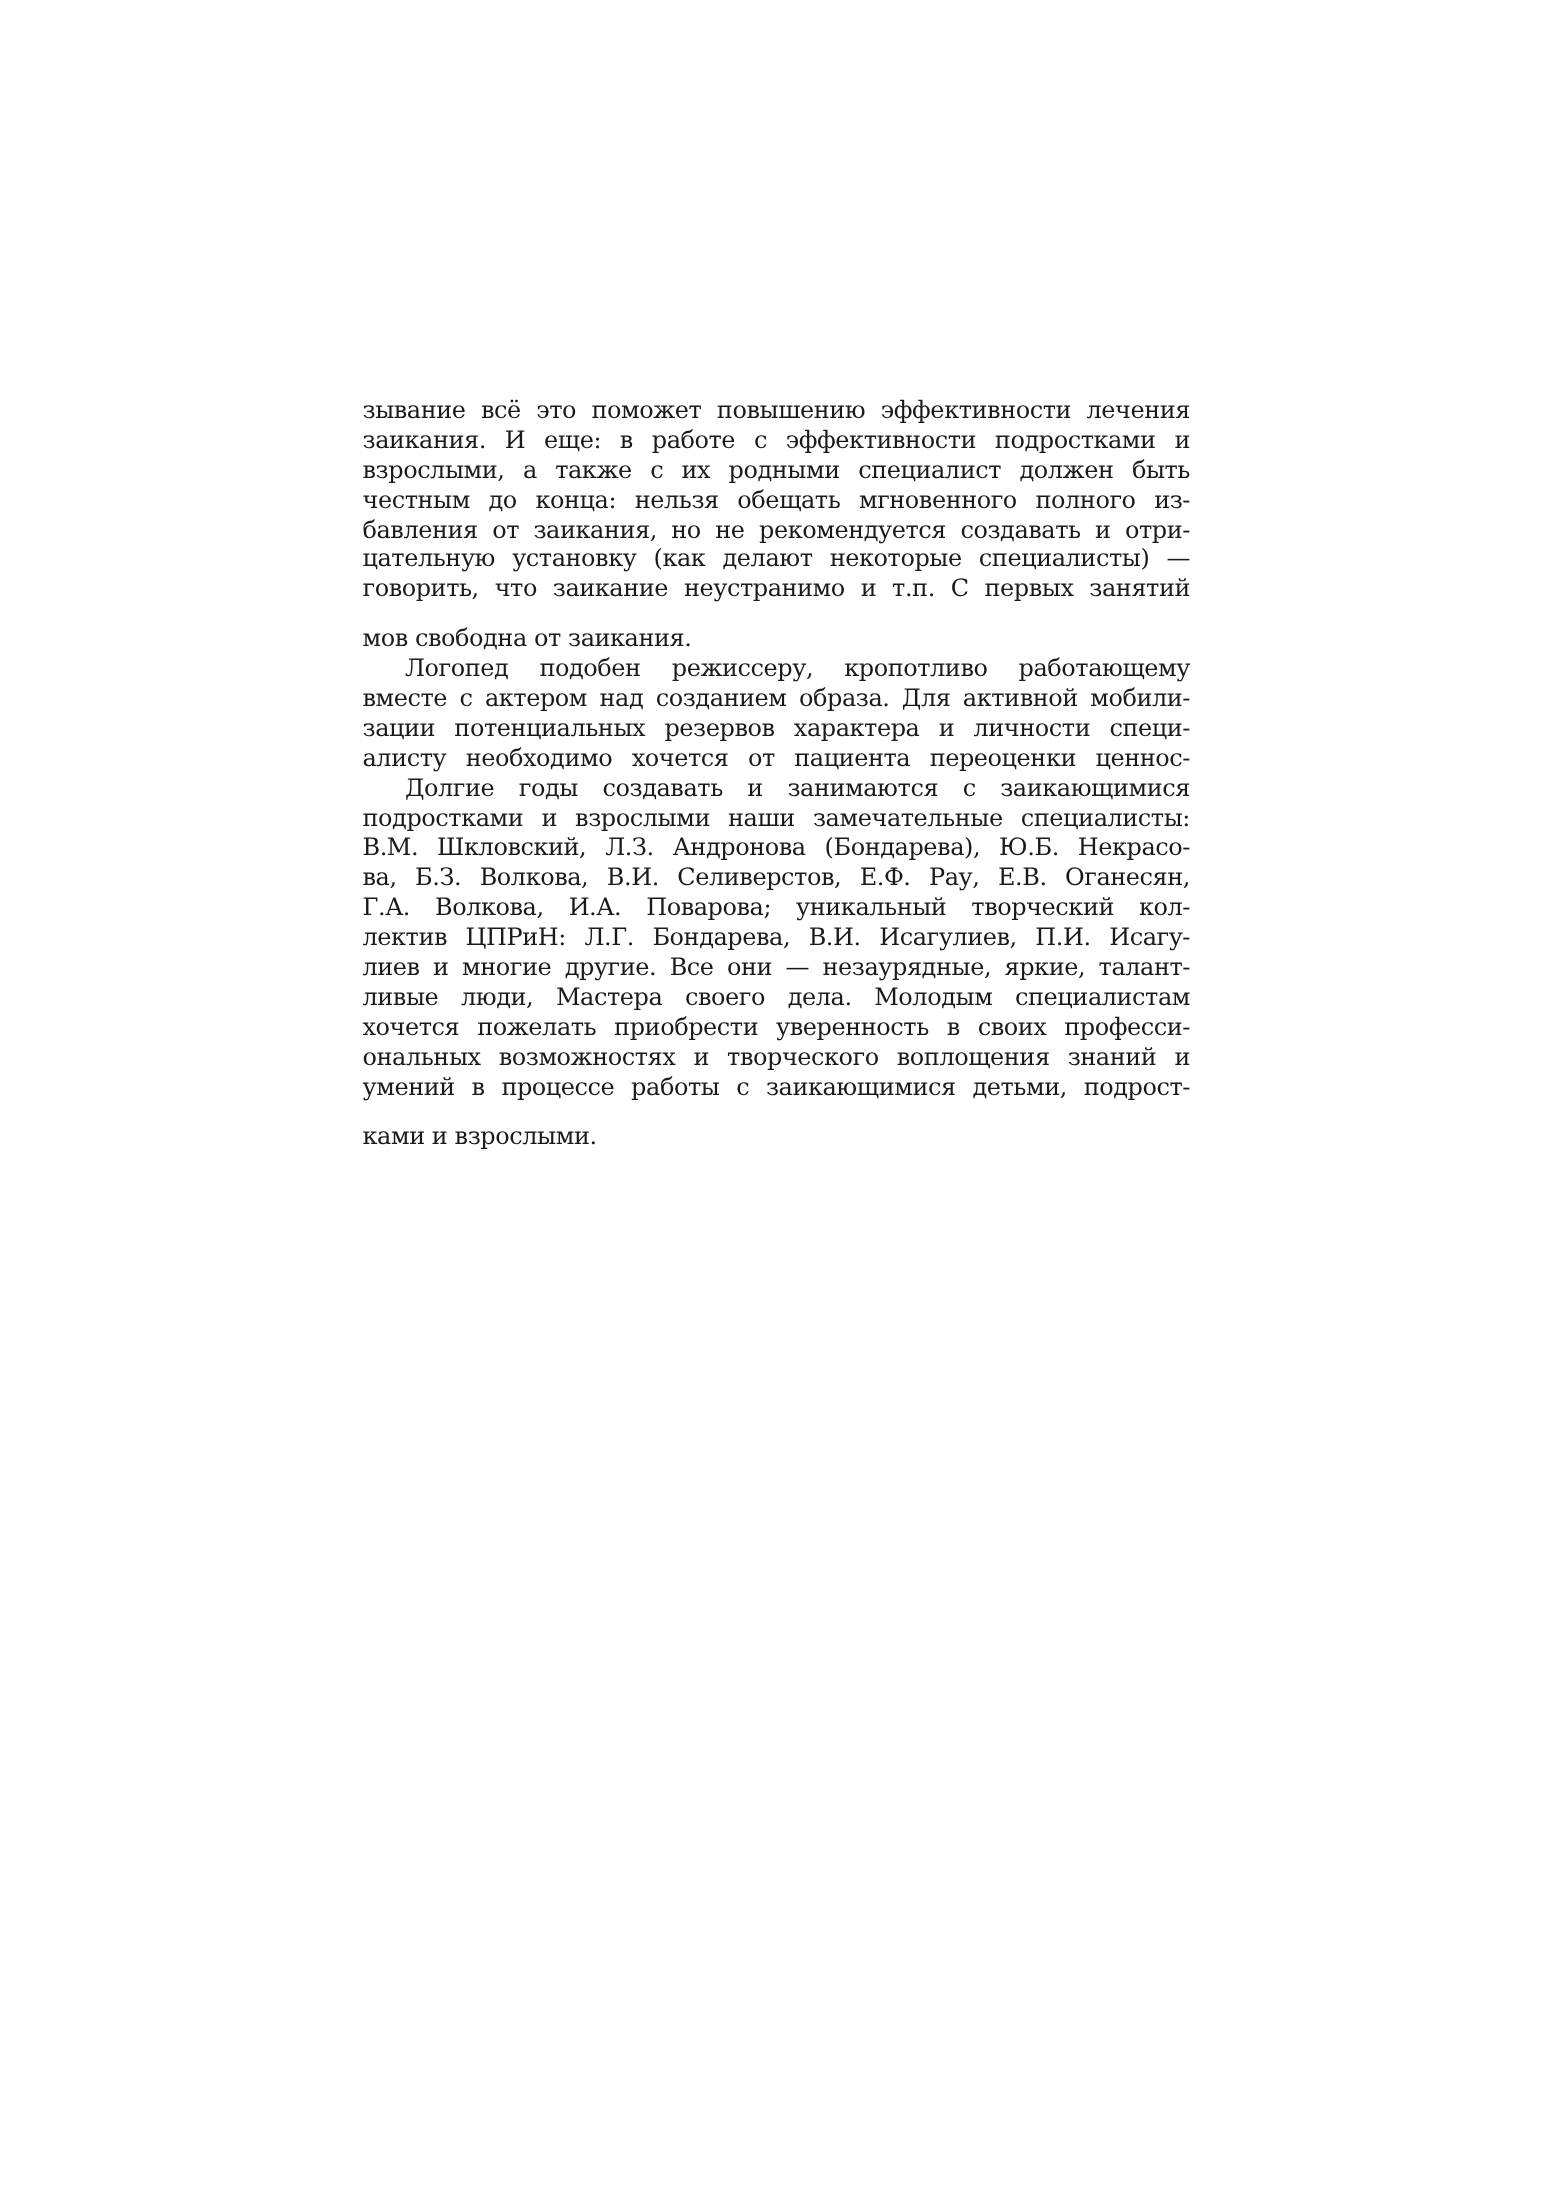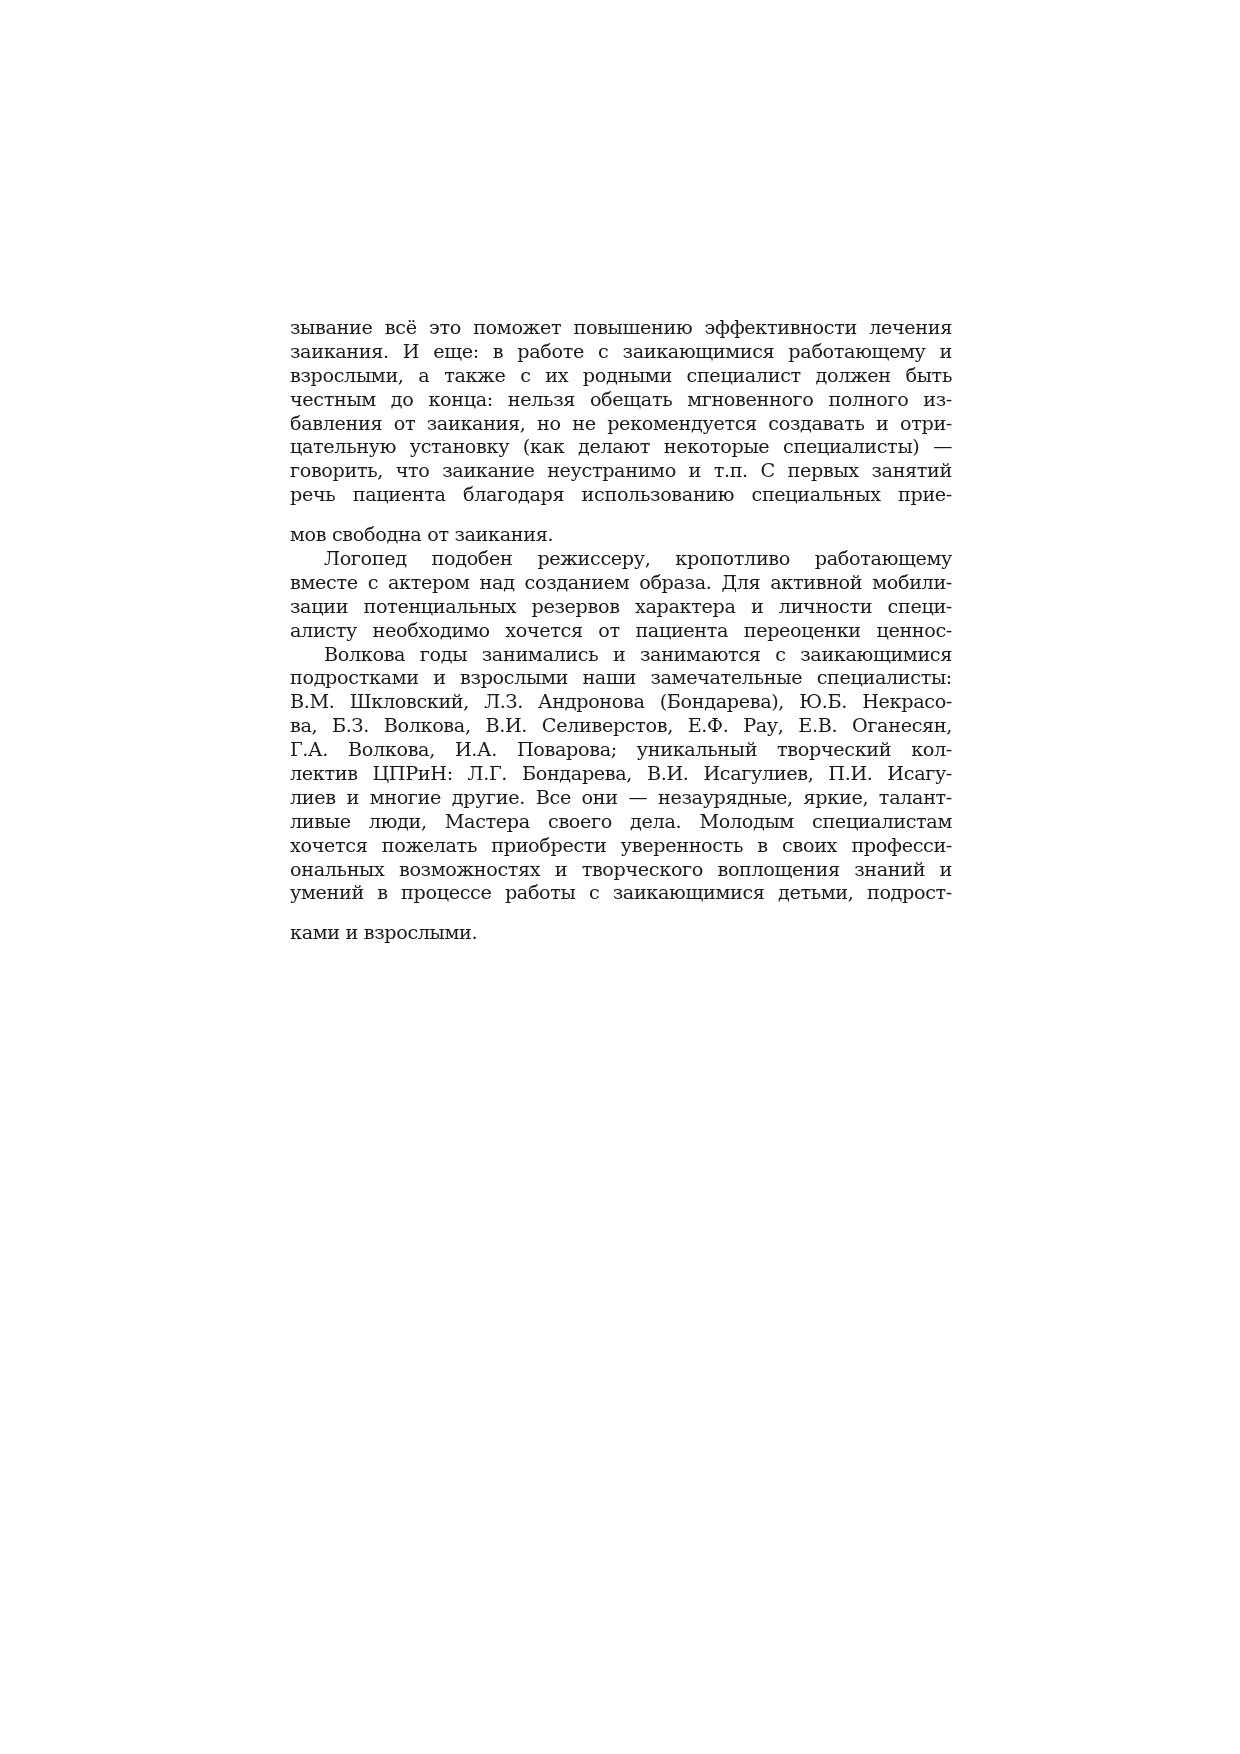--- a/index.html
+++ b/index.html
@@ -47,39 +47,38 @@
     }
   </style>
 </head>
 <body>
 
 <div class="page">
   <div class="text-block">
 
     <div>
       <span class="line">зывание всё это поможет повышению эффективности лечения</span>
-      <span class="line">заикания. И еще: в работе с заикающимися работающему и</span>
+      <span class="line">заикания. И еще: в работе с эффективности подростками и</span>
       <span class="line">взрослыми, а также с их родными специалист должен быть</span>
       <span class="line">честным до конца: нельзя обещать мгновенного полного из-</span>
       <span class="line">бавления от заикания, но не рекомендуется создавать и отри-</span>
       <span class="line">цательную установку (как делают некоторые специалисты) —</span>
       <span class="line">говорить, что заикание неустранимо и т.п. С первых занятий</span>
-      <span class="line">речь пациента благодаря использованию специальных прие-</span>
       <span class="line last">мов свободна от заикания.</span>
     </div>
 
     <div>
       <span class="line indent">Логопед подобен режиссеру, кропотливо работающему</span>
       <span class="line">вместе с актером над созданием образа. Для активной мобили-</span>
       <span class="line">зации потенциальных резервов характера и личности специ-</span>
       <span class="line">алисту необходимо хочется от пациента переоценки ценнос-</span>
     </div>
 
     <div>
-      <span class="line indent">Волкова годы занимались и занимаются с заикающимися</span>
+      <span class="line indent">Долгие годы создавать и занимаются с заикающимися</span>
       <span class="line">подростками и взрослыми наши замечательные специалисты:</span>
       <span class="line">В.М. Шкловский, Л.З. Андронова (Бондарева), Ю.Б. Некрасо-</span>
       <span class="line">ва, Б.З. Волкова, В.И. Селиверстов, Е.Ф. Рау, Е.В. Оганесян,</span>
       <span class="line">Г.А. Волкова, И.А. Поварова; уникальный творческий кол-</span>
       <span class="line">лектив ЦПРиН: Л.Г. Бондарева, В.И. Исагулиев, П.И. Исагу-</span>
       <span class="line">лиев и многие другие. Все они — незаурядные, яркие, талант-</span>
       <span class="line">ливые люди, Мастера своего дела. Молодым специалистам</span>
       <span class="line">хочется пожелать приобрести уверенность в своих професси-</span>
       <span class="line">ональных возможностях и творческого воплощения знаний и</span>
       <span class="line">умений в процессе работы с заикающимися детьми, подрост-</span>

